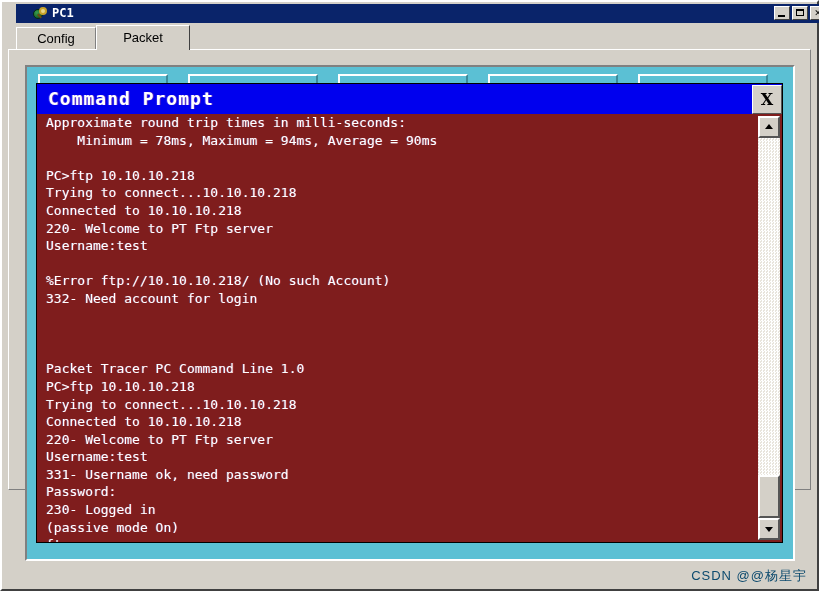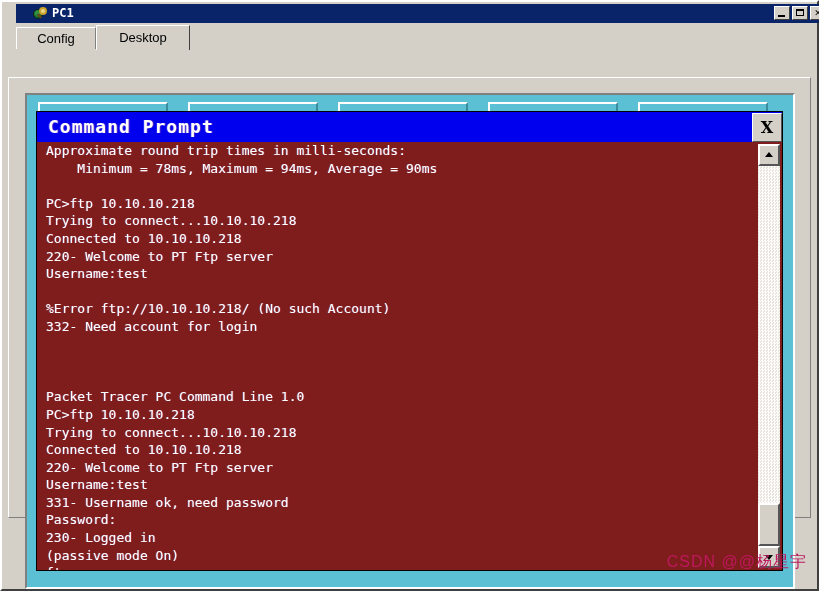--- a/index.html
+++ b/index.html
@@ -162,21 +162,20 @@
     position: absolute;
     left: 6px; top: 47px;
     width: 803px;
     height: 441px;
     background: #d4d0c8;
     border-left: 1px solid #ffffff;
     border-top: 1px solid #ffffff;
     border-right: 1px solid #808080;
     border-bottom: 1px solid #808080;
     box-sizing: border-box;
-    margin-top: 28px;
   }
   #desktop {
     position: absolute;
     left: 16px; top: 15px;
     width: 770px;
     height: 496px;
     background: #5bc0d4;
     border-left: 2px solid #808080;
     border-top: 2px solid #808080;
     border-right: 2px solid #ffffff;
@@ -347,24 +346,24 @@
     border-right: 2px solid #555555;
     border-bottom: 2px solid #555555;
     box-sizing: border-box;
     cursor: default;
   }
 
   
   #watermark {
     position: absolute;
     right: 10px;
-    bottom: 16px;
-    color: #be185d;
+    bottom: 4px;
+    color: #0c4a6e;
     font-family: "Liberation Sans", sans-serif;
-    font-size: 16px;
+    font-size: 13px;
     letter-spacing: 1px;
     pointer-events: none;
     z-index: 50;
   }
 </style>
 </head>
 <body>
 
 <div id="pc-window">
 
@@ -384,21 +383,21 @@
           <span class="box"></span>
         </span>
       <span class="tbtn close">
           <span class="g">✕</span>
         </span>
     </span>
   </div>
 
   <div id="tabstrip">
     <div class="tab" id="tab-config">Config</div>
-    <div class="tab active" id="tab-desktop">Desktop</div>
+    <div class="tab active" id="tab-desktop">Packet</div>
   </div>
 
   <div id="content-panel">
 
     <div id="desktop">
 
       <div id="desktop-icons">
         <div class="dicon" style="left:11px;"></div>
         <div class="dicon" style="left:161px;"></div>
         <div class="dicon" style="left:311px;"></div>

